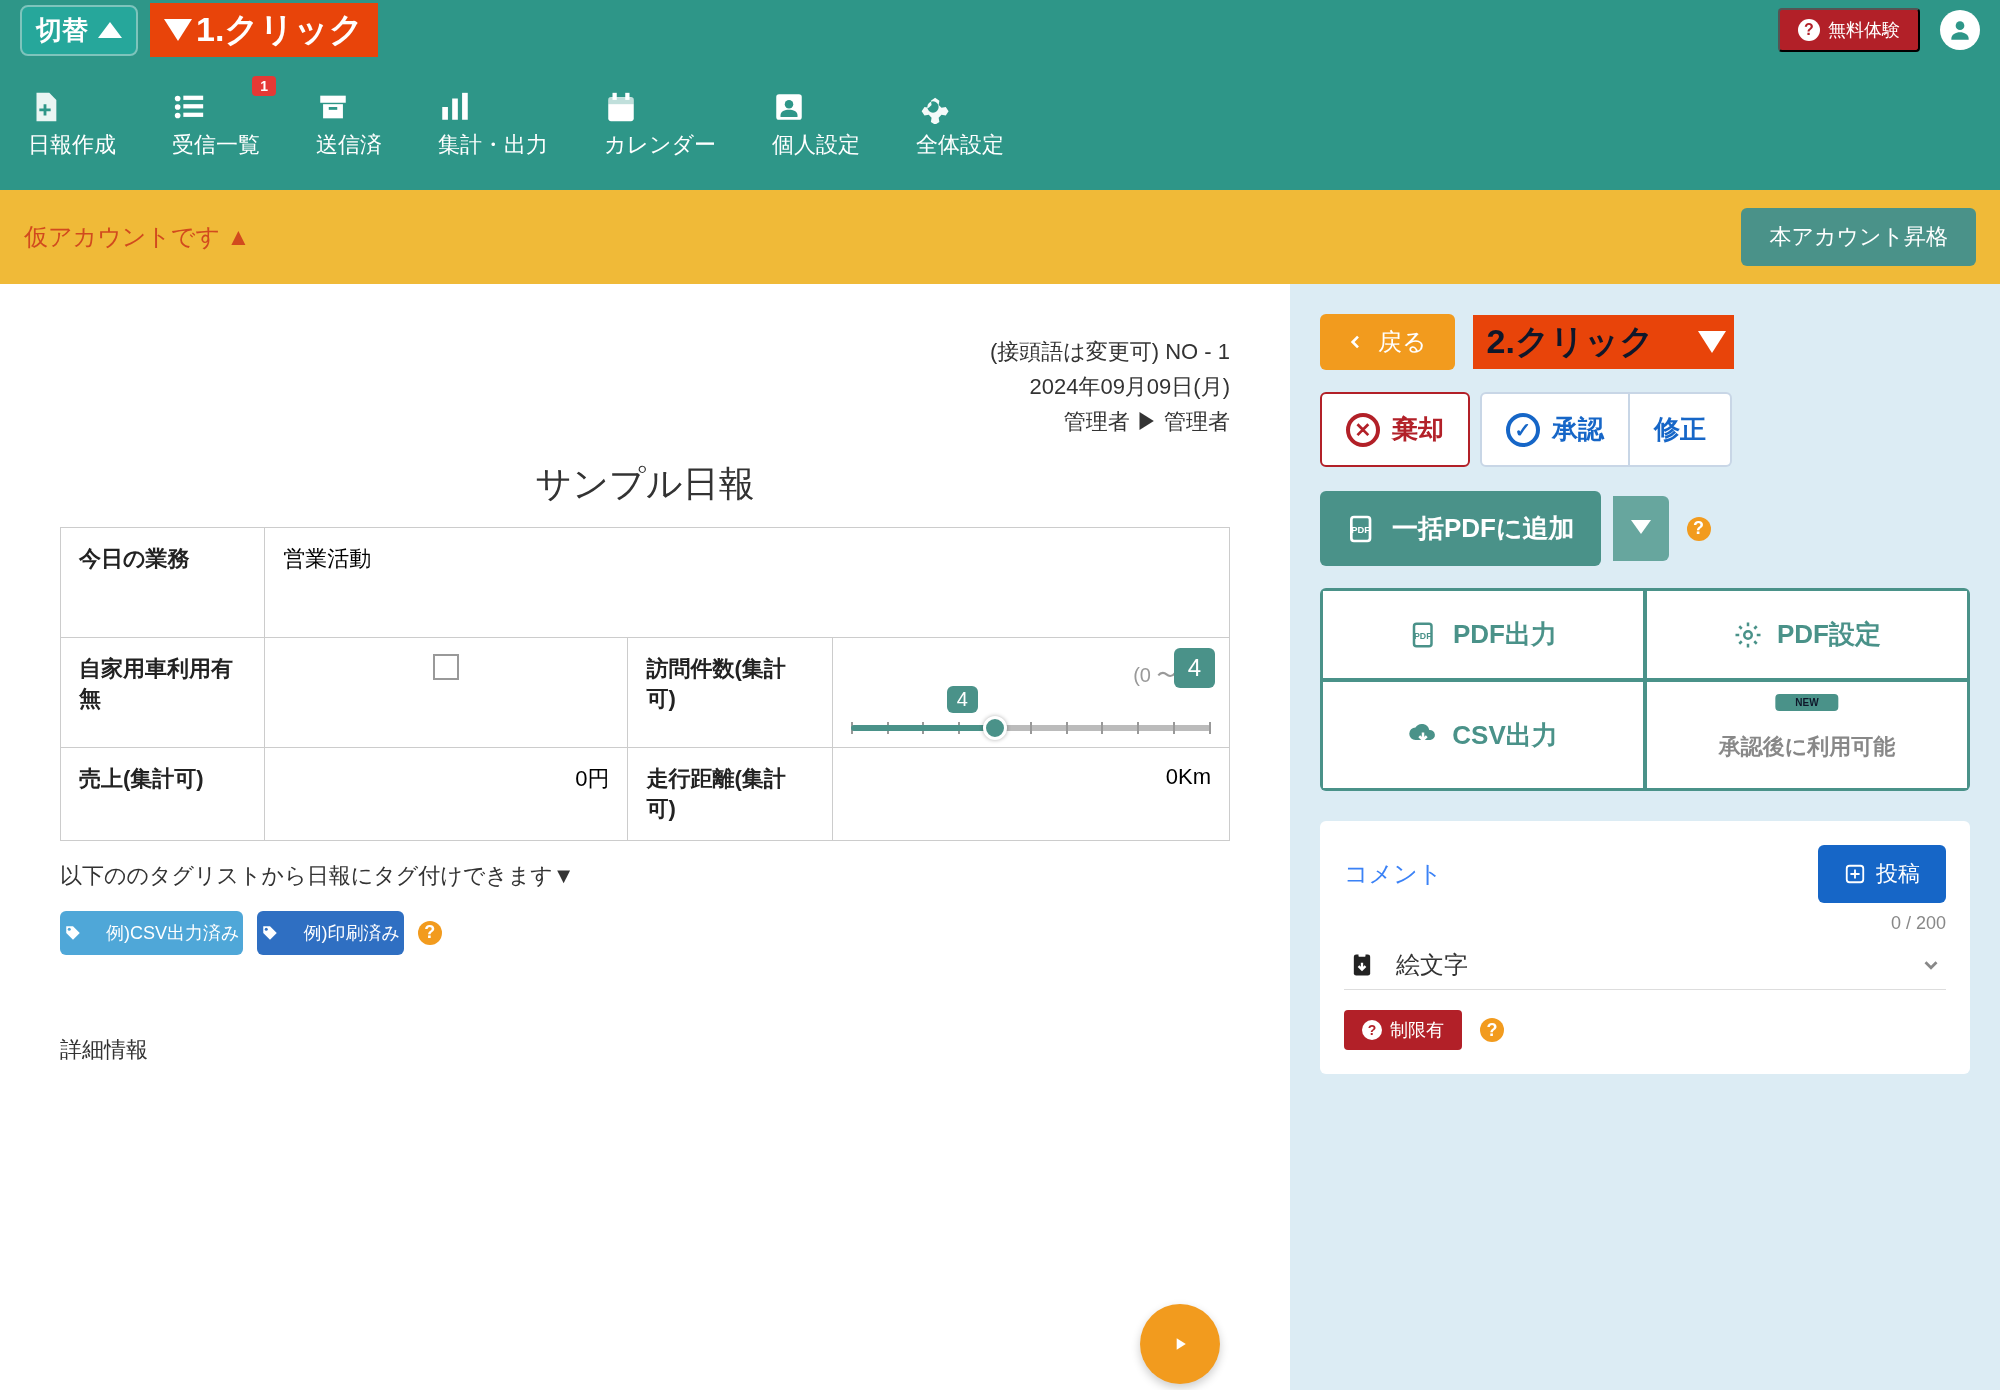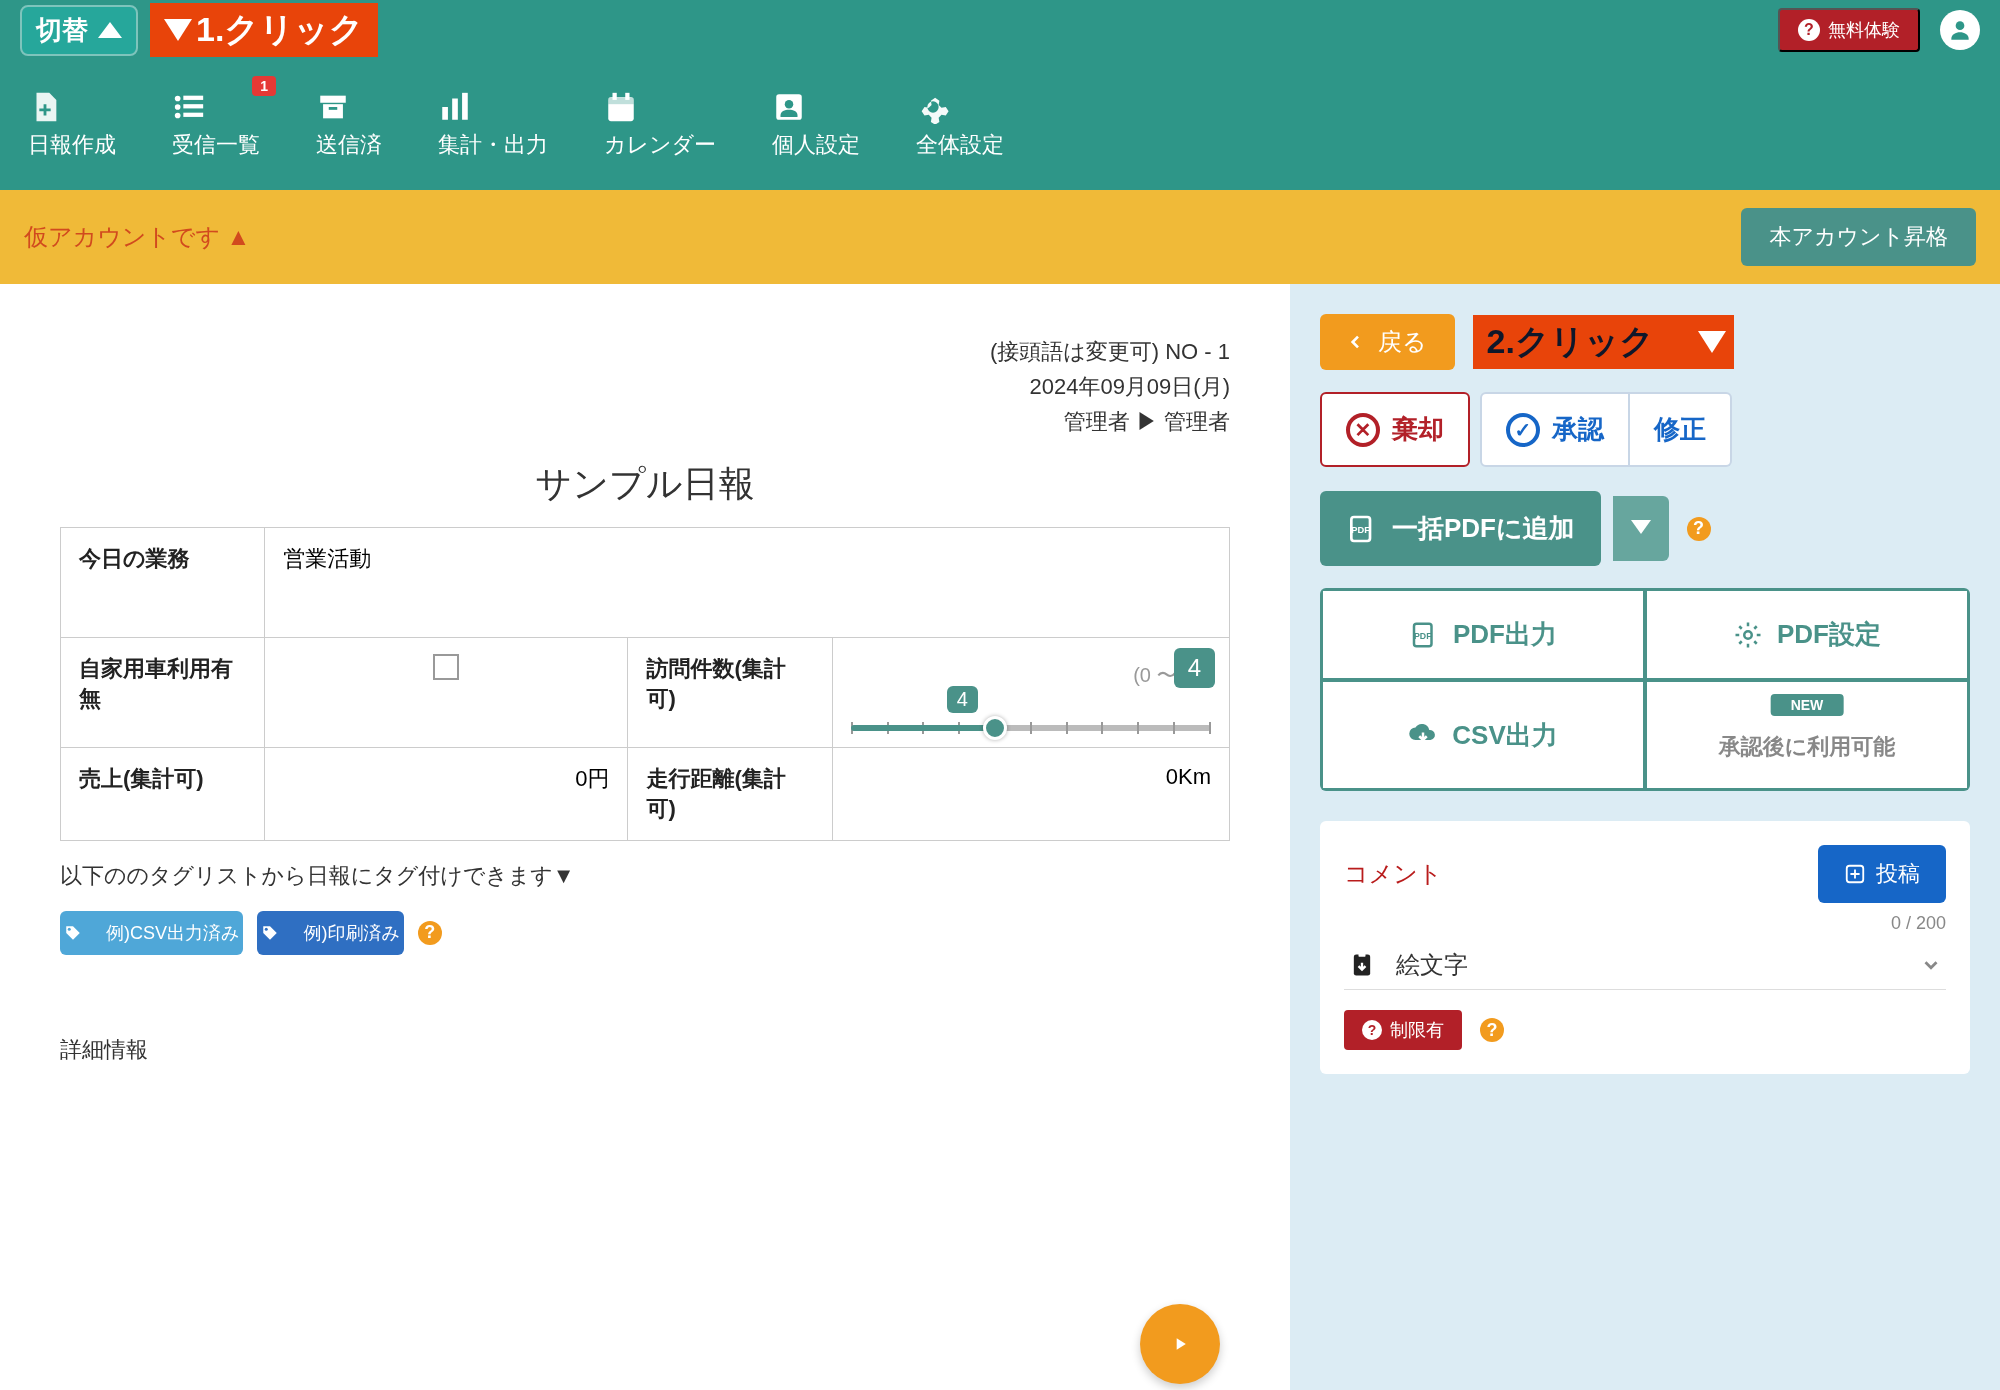--- a/index.html
+++ b/index.html
@@ -72,26 +72,26 @@
 .act-btn.edit { color:#1666c7; border-color:#c8d6e6; border-left:none; border-radius:0 6px 6px 0;}
 .circ-icon { width:34px; height:34px; border:4px solid currentColor; border-radius:50%; display:inline-flex; align-items:center; justify-content:center; font-size:20px; font-weight:bold;}
 
 .pdf-add { display:flex; margin-bottom: 22px; align-items:center; gap:18px;}
 .pdf-add-btn { background:#4a9289; color:#fff; border:none; border-radius:6px; padding: 20px 26px; font-size:26px; font-weight:bold; display:flex; align-items:center; gap:14px; cursor:pointer;}
 .pdf-add-dd { background:#67a69e; color:#fff; border:none; border-radius:0 6px 6px 0; padding: 24px 18px; cursor:pointer; margin-left:-6px;}
 
 .grid2 { display:grid; grid-template-columns:1fr 1fr; gap:4px; background:#4a9289; padding:3px; border-radius:6px; margin-bottom:30px;}
 .gcell { background:#fff; padding: 26px 20px; display:flex; align-items:center; justify-content:center; gap:14px; font-size:26px; color:#4a9289; font-weight:600; cursor:pointer; position:relative;}
 .gcell.disabled { color:#888; cursor:default;}
-.new-badge { background:#4a9289; color:#ffffff; font-size:14px; padding:3px 20px; border-radius:4px; position:absolute; top:12px; left:50%; transform:translateX(-50%);}
+.new-badge { background:#4a9289; color:#0f172a; font-size:10px; padding:3px 20px; border-radius:4px; position:absolute; top:12px; left:50%; transform:translateX(-50%);}
 .gcell .sub { font-size:22px; color:#888; margin-top:24px;}
 
 .comment-card { background:#fff; border-radius:6px; padding: 24px; }
 .comment-head { display:flex; align-items:center; justify-content:space-between; margin-bottom:10px;}
-.comment-title { font-size:24px; color:#b91c1c;}
+.comment-title { font-size:24px; color:#3b82f6;}
 .post-btn { background:#1666c7; color:#fff; border:none; border-radius:6px; padding:14px 26px; font-size:22px; display:flex; align-items:center; gap:10px; cursor:pointer;}
 .char-count { text-align:right; font-size:18px; color:#888; margin-bottom:7px;}
 .emoji-row { display:flex; align-items:center; gap:20px; padding:8px 4px; border-bottom:1px solid #ddd; cursor:pointer;}
 .emoji-row .lbl { font-size:24px; color:#333; flex:1;}
 .restrict-row { display:flex; align-items:center; gap:18px; margin-top:20px;}
 .restrict-btn { background:#b22028; color:#fff; border:none; border-radius:4px; padding:8px 18px; font-size:18px; display:flex; align-items:center; gap:8px; cursor:pointer;}
 
 .tri-down { display:inline-block; width:0; height:0; border-left:14px solid transparent; border-right:14px solid transparent; border-top:22px solid currentColor;}
 .tri-up { display:inline-block; width:0; height:0; border-left:14px solid transparent; border-right:14px solid transparent; border-bottom:22px solid currentColor;}
 

